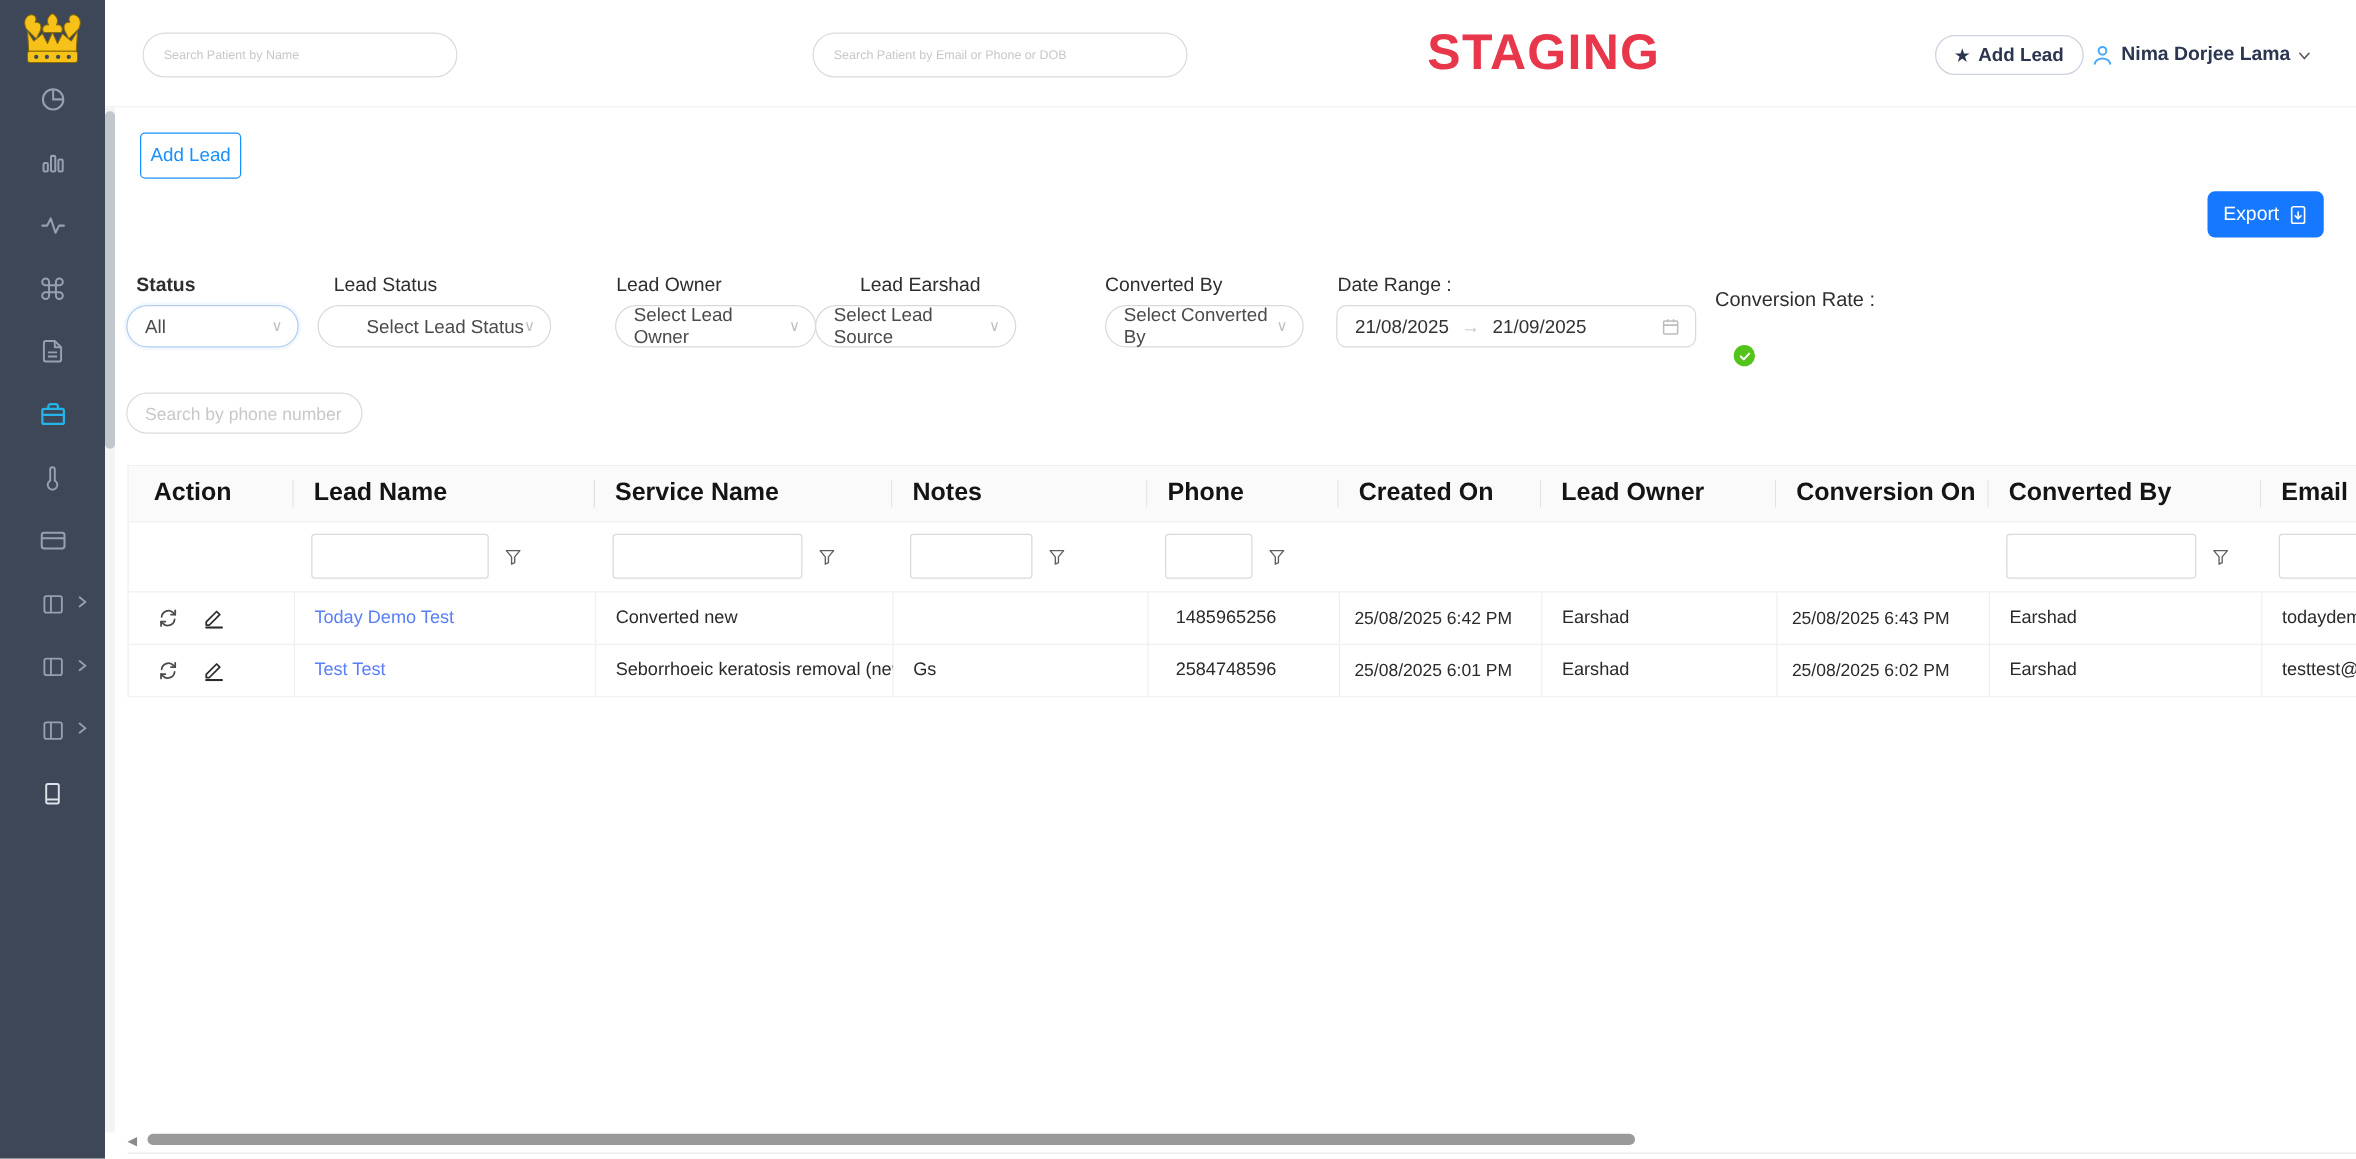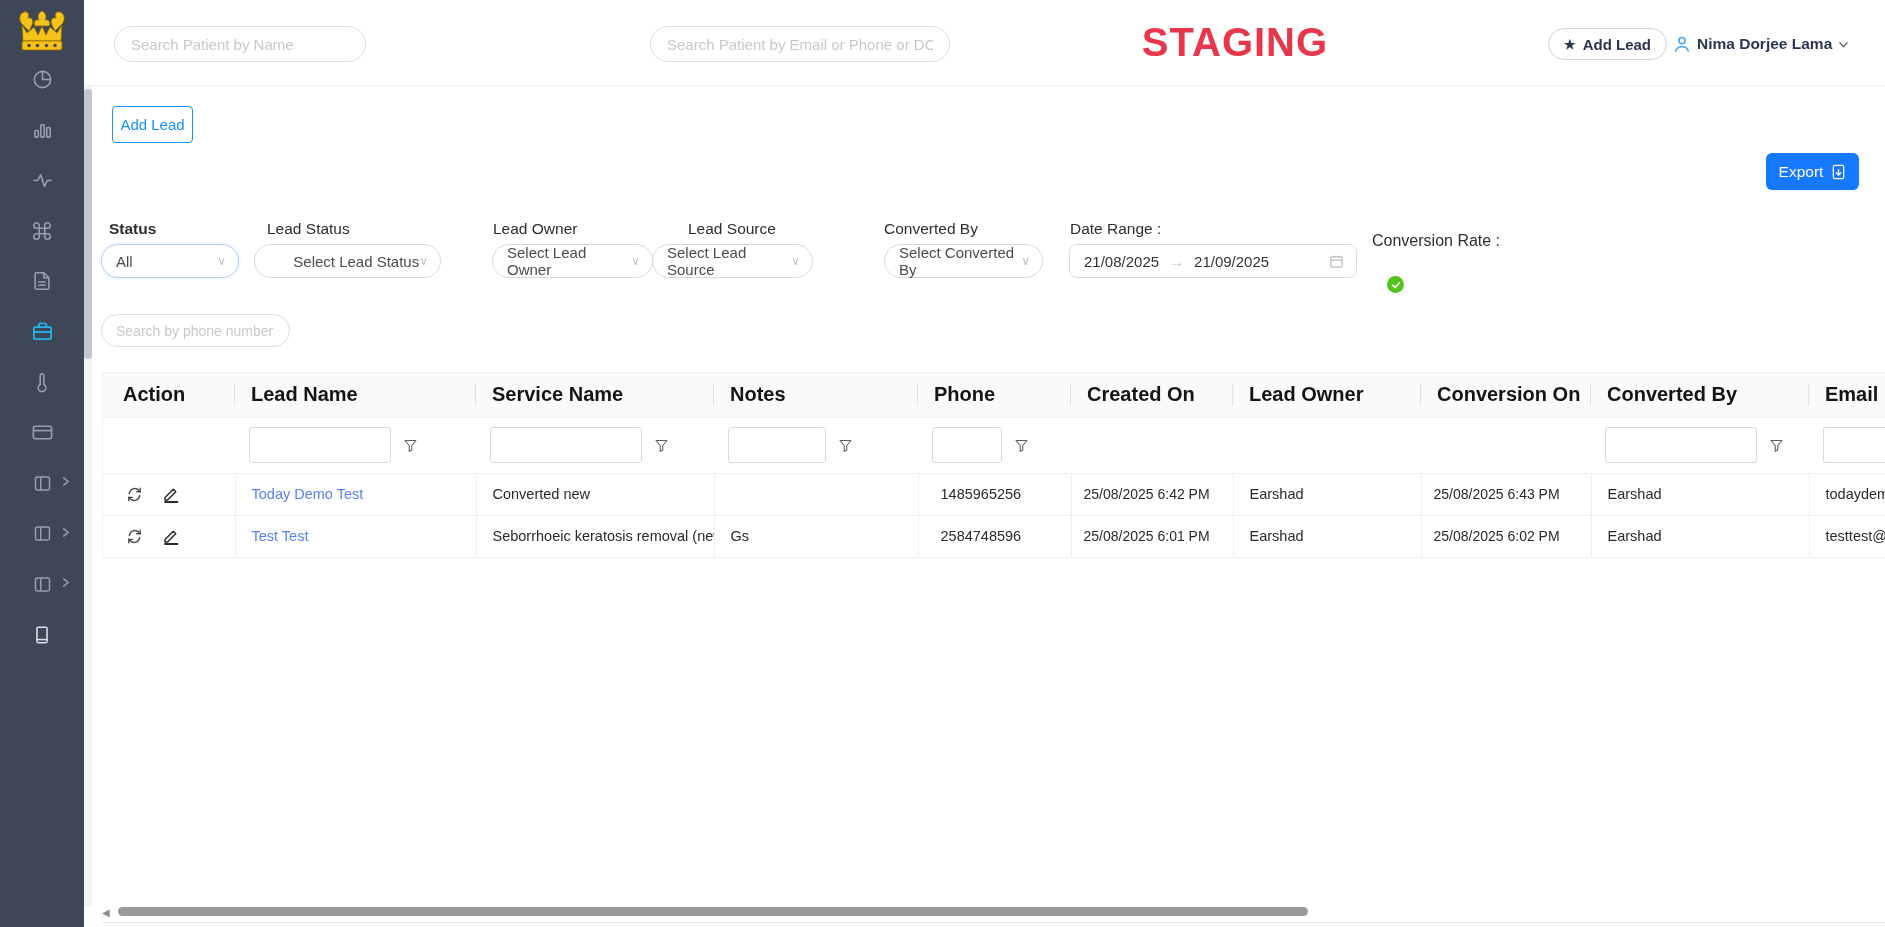--- a/index.html
+++ b/index.html
@@ -11,21 +11,21 @@
   .sidebar { position:absolute; left:0; top:0; width:84px; height:927px; background:#3e4757; z-index:5; }
   .logo { position:absolute; top:6px; left:0; width:84px; height:52px; display:flex; align-items:center; justify-content:center; }
   .side-icons { position:absolute; top:67px; left:0; right:0; display:flex; flex-direction:column; align-items:center; gap:26.5px; }
   .side-item { position:relative; width:84px; height:24px; display:flex; align-items:center; justify-content:center; color:#97a0b1; cursor:pointer; }
   .side-item.active { color:#25b4e8; }
   .side-item.bright { color:#dde1e9; }
   .side-item .chev { position:absolute; right:13px; top:5px; color:#97a0b1; }
 
   
   .header { position:absolute; left:84px; top:0; right:0; height:86px; background:#fff; border-bottom:1px solid #f0f0f0; }
-  .pill-input { position:absolute; height:36px; border:1px solid #dcdcdc; border-radius:18px; padding:0 16px; font-size:15px; color:#444; background:#fff; outline:none; font-family:inherit; }
+  .pill-input { position:absolute; height:36px; border:1px solid #dcdcdc; border-radius:18px; padding:0 16px; font-size:10px; color:#444; background:#fff; outline:none; font-family:inherit; }
   .pill-input::placeholder { color:#c8c8c8; }
   .staging { position:absolute; left:1046px; top:20px; width:210px; text-align:center; font-size:40px; font-weight:800; color:#e8364b; letter-spacing:1px; }
   .addlead-pill { position:absolute; left:1464px; top:28px; height:32px; border:1px solid #ccd2de; border-radius:16px; background:#fff; display:flex; align-items:center; gap:7px; padding:0 15px; font-size:15px; font-weight:700; color:#2c3550; cursor:pointer; }
   .user-box { position:absolute; left:1589px; top:28px; height:32px; display:flex; align-items:center; gap:6px; cursor:pointer; }
   .user-name { font-size:15.5px; font-weight:700; color:#2b3750; }
 
   
   .main { position:absolute; left:84px; top:86px; right:0; bottom:0; background:#fff; }
   .vscroll-track { position:absolute; left:0; top:0; width:8px; height:820px; background:#f4f4f4; }
   .vscroll-thumb { position:absolute; left:0; top:3px; width:8px; height:270px; background:#c2c6cd; border-radius:4px; cursor:pointer; }
@@ -227,21 +227,21 @@
             <rect x="2.5" y="1.5" width="11" height="14" rx="1.5"></rect>
             <line x1="8" y1="6" x2="8" y2="11.5"></line>
             <polyline points="5.6 9.3 8 11.7 10.4 9.3"></polyline>
           </svg>
       </span>
     </button>
 
     <div class="flt-label" style="left:25px;font-weight:bold;">Status</div>
     <div class="flt-label" style="left:183px;">Lead Status</div>
     <div class="flt-label" style="left:409px;">Lead Owner</div>
-    <div class="flt-label" style="left:604px;">Lead Source</div>
+    <div class="flt-label" style="left:604px;">Lead Earshad</div>
     <div class="flt-label" style="left:800px;">Converted By</div>
     <div class="flt-label" style="left:986px;">Date Range :</div>
 
     <div class="select focused" style="left:17px; width:138px;">
       <span>All</span>
       <span class="sel-chev">∨</span>
     </div>
     <div class="select" style="left:170px; width:187px;justify-content:flex-end;">
       <span>Select Lead Status</span>
       <span class="sel-chev">∨</span>

